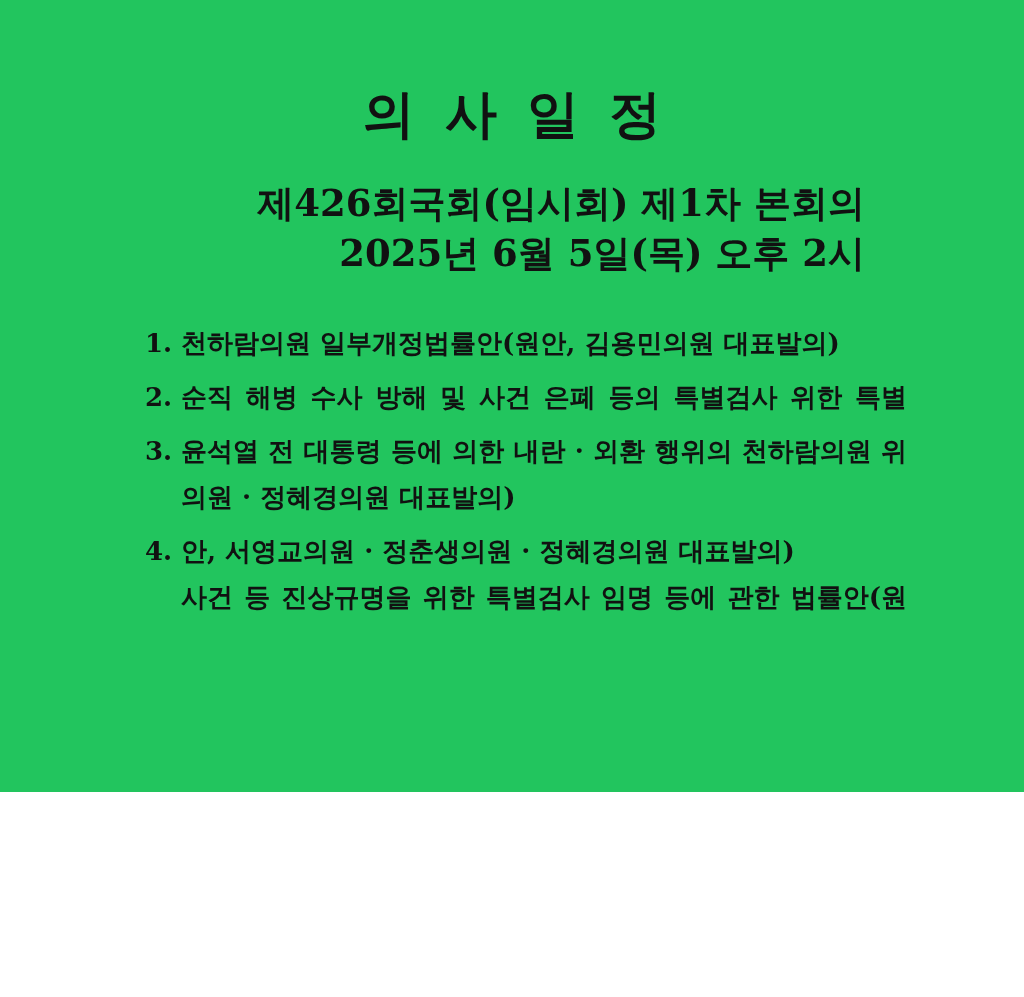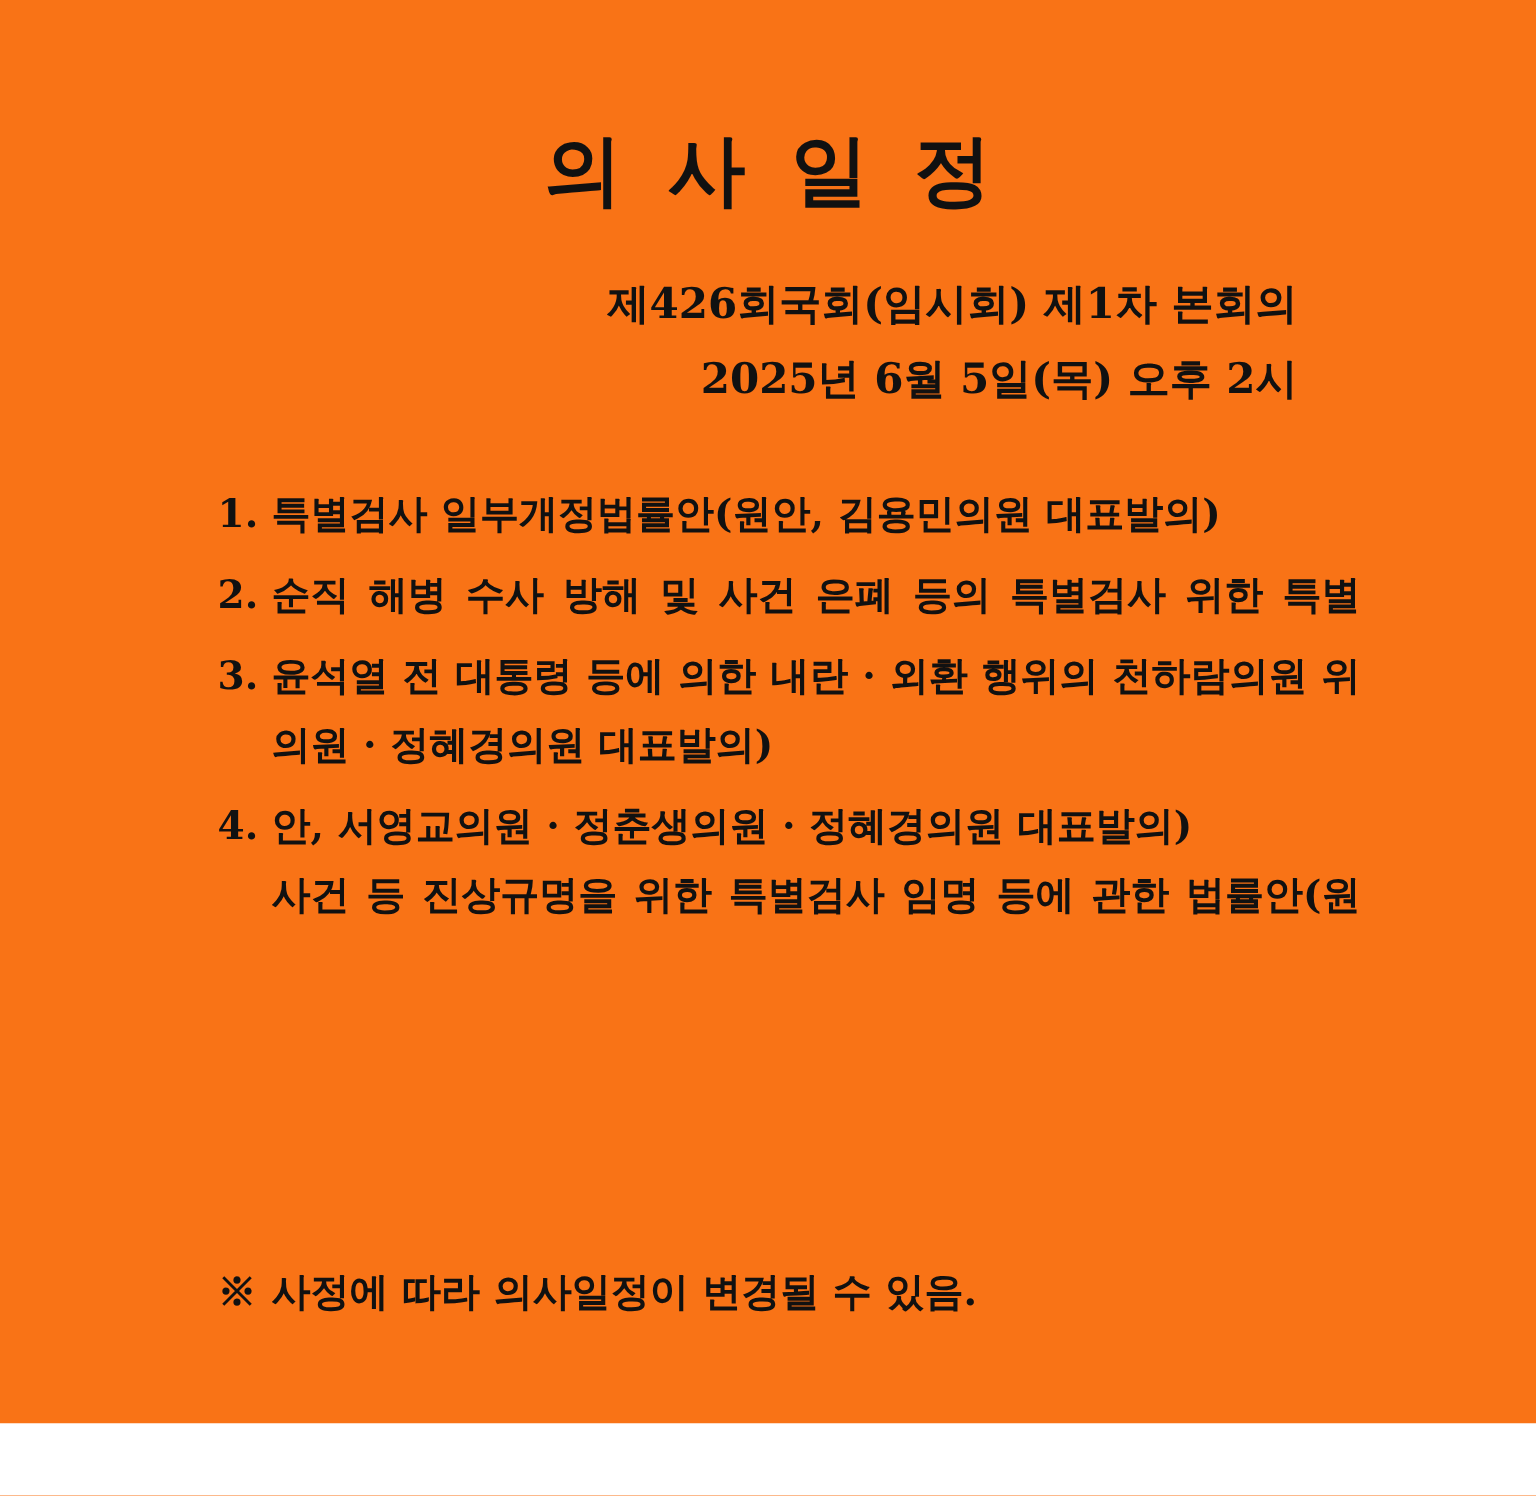--- a/index.html
+++ b/index.html
@@ -3,22 +3,22 @@
 <meta charset="utf-8">
 <style>
   html, body {
     margin: 0;
     padding: 0;
     background: #ffffff;
   }
   .page {
     position: relative;
     width: 1024px;
-    height: 949px;
-    background: #f97316;
+    height: 792px;
+    background: #22c55e;
     color: #111111;
     font-family: "DejaVu Serif", "Liberation Serif", serif;
     overflow: hidden;
   }
   .title {
     position: absolute;
     top: 84px;
     left: 0;
     width: 100%;
     margin: 0;
@@ -28,21 +28,21 @@
     letter-spacing: 6px;
     text-indent: 6px;
     line-height: 60px;
     white-space: nowrap;
   }
   .meta {
     position: absolute;
     top: 178px;
     right: 159px;
     text-align: right;
-    font-size: 28px;
+    font-size: 37px;
     font-weight: bold;
     line-height: 50px;
     white-space: nowrap;
   }
   .agenda {
     position: absolute;
     top: 320px;
     left: 145px;
     width: 762px;
     font-size: 26px;
@@ -92,21 +92,21 @@
   <div class="meta">
     <div>제426회국회(임시회)  제1차 본회의</div>
     <div>2025년 6월 5일(목)  오후 2시</div>
   </div>
 
   <div class="agenda">
 
     <div class="item">
       <span class="num">1.</span>
       <div class="lines">
-        <div class="line">특별검사 일부개정법률안(원안, 김용민의원 대표발의)</div>
+        <div class="line">천하람의원 일부개정법률안(원안, 김용민의원 대표발의)</div>
       </div>
     </div>
 
     <div class="item">
       <span class="num">2.</span>
       <div class="lines">
         <div class="line just">순직 해병 수사 방해 및 사건 은폐 등의 특별검사 위한 특별</div>
       </div>
     </div>
 

